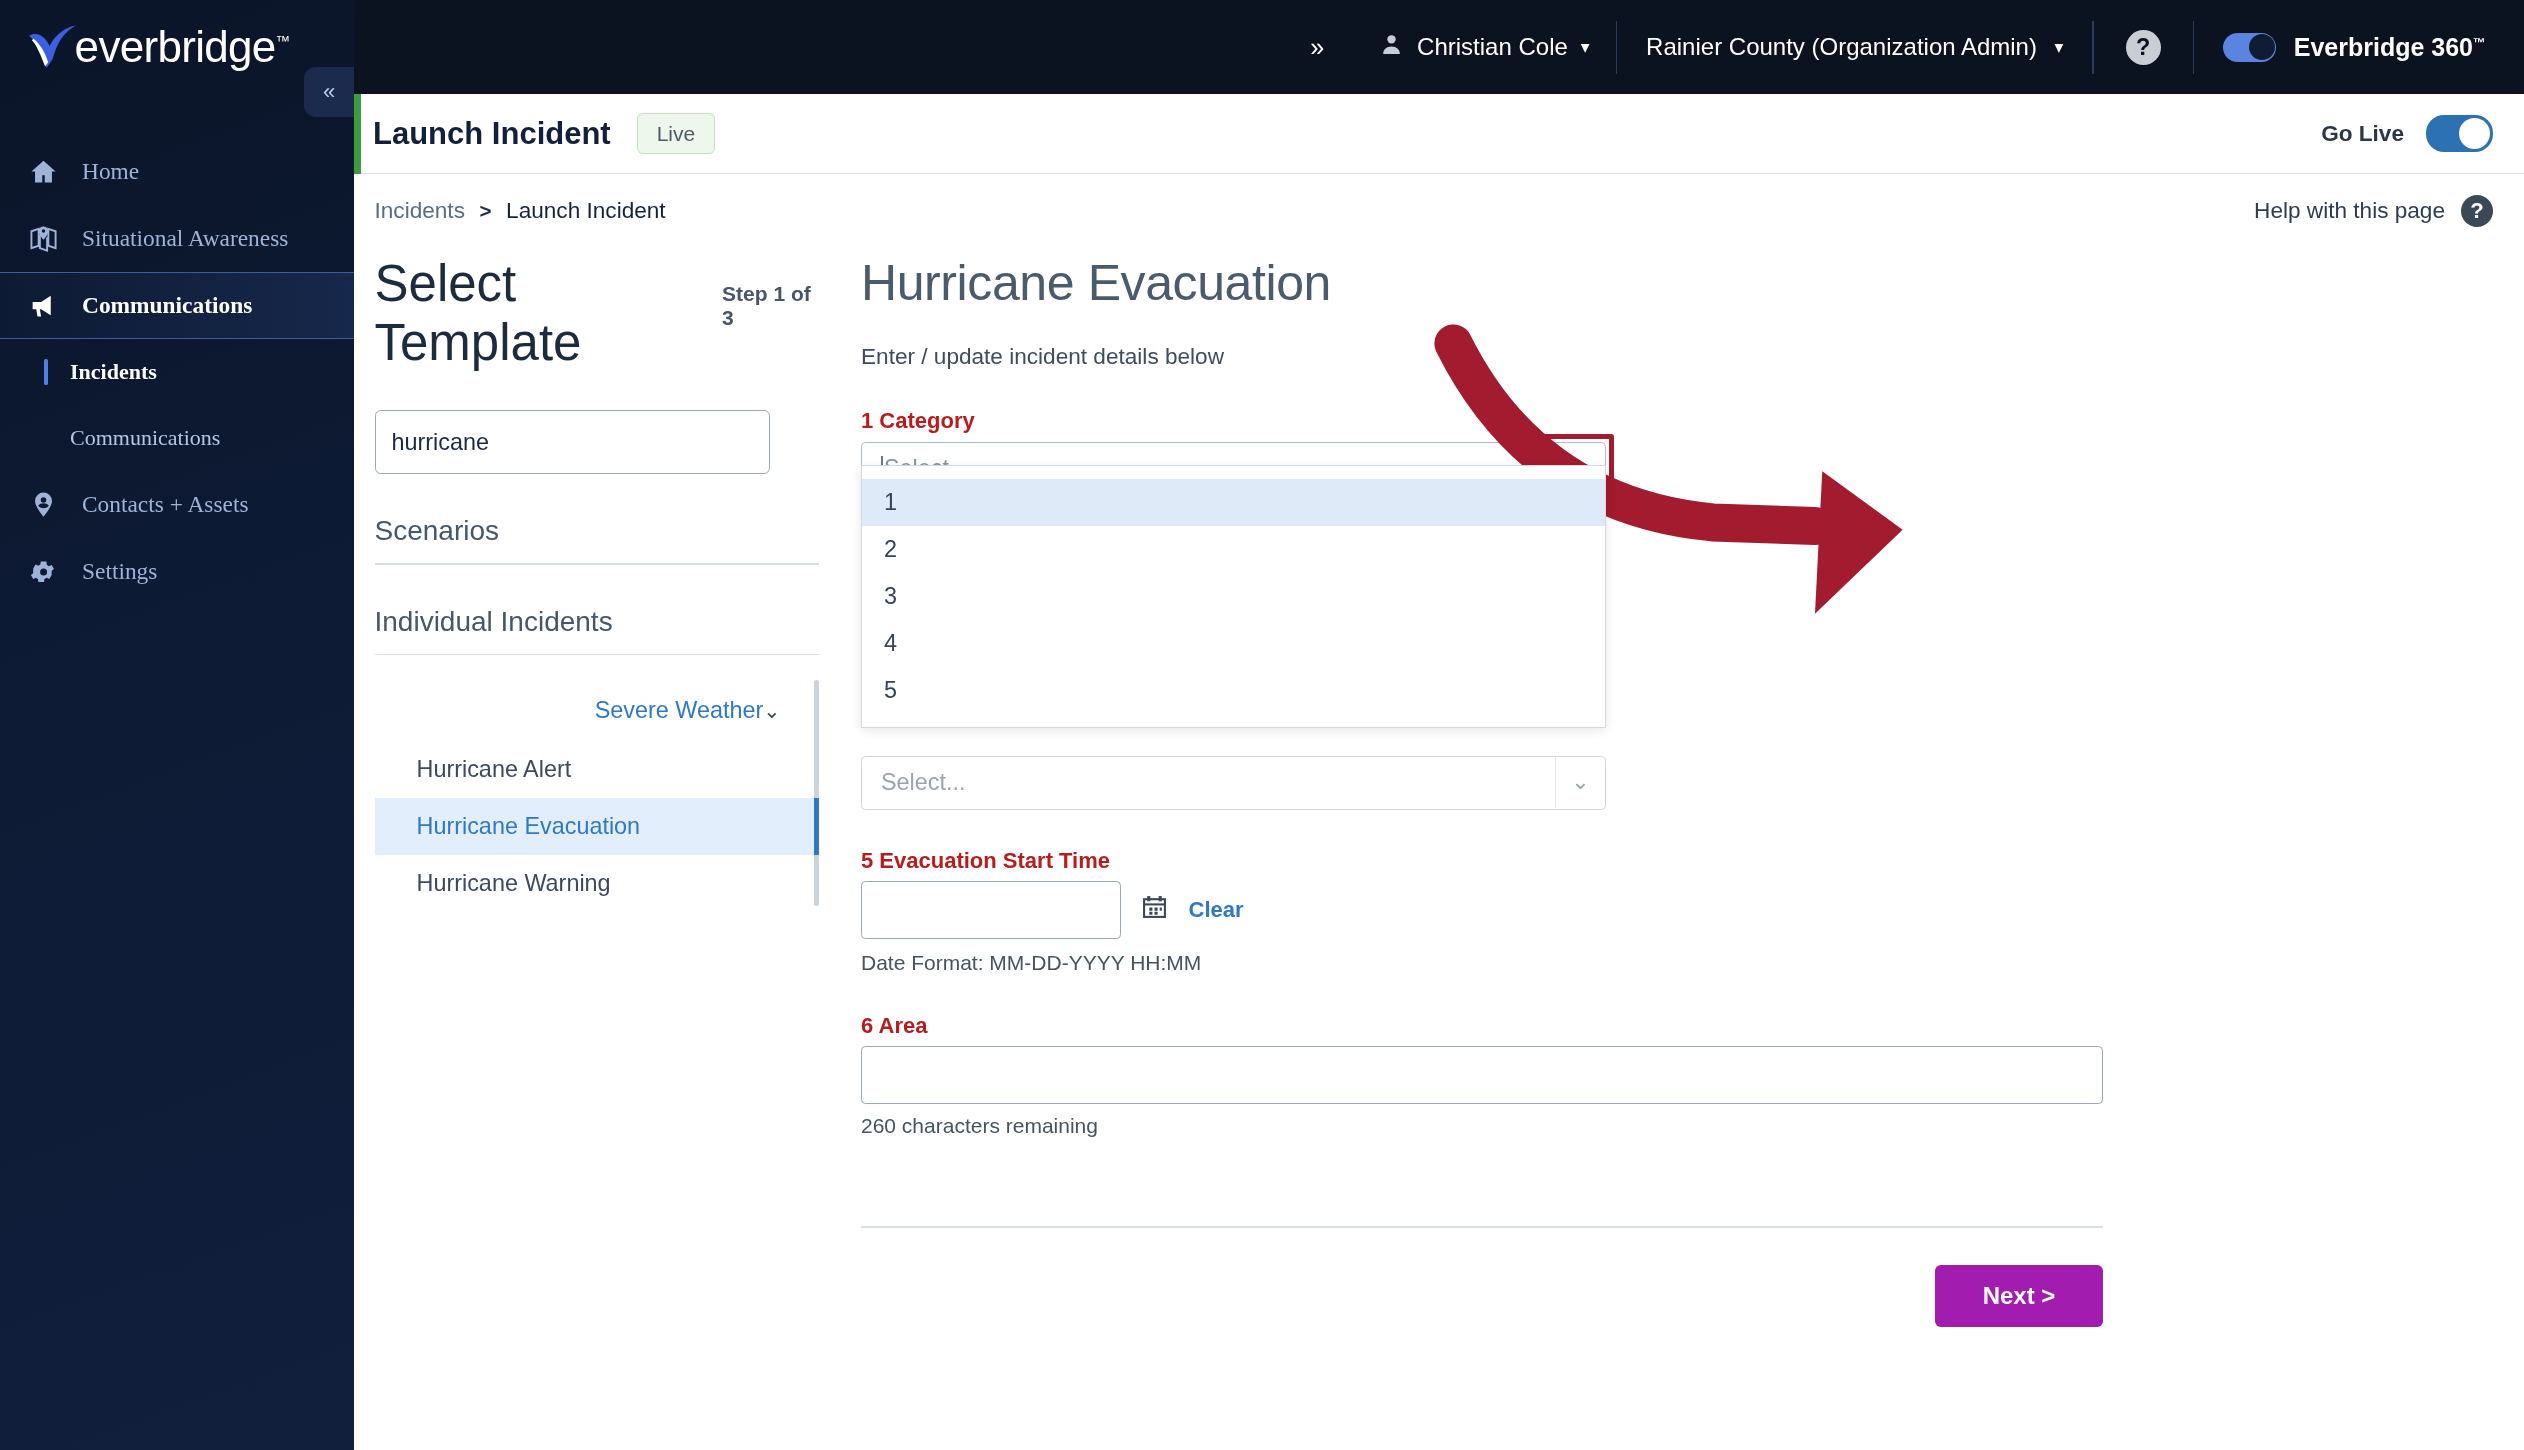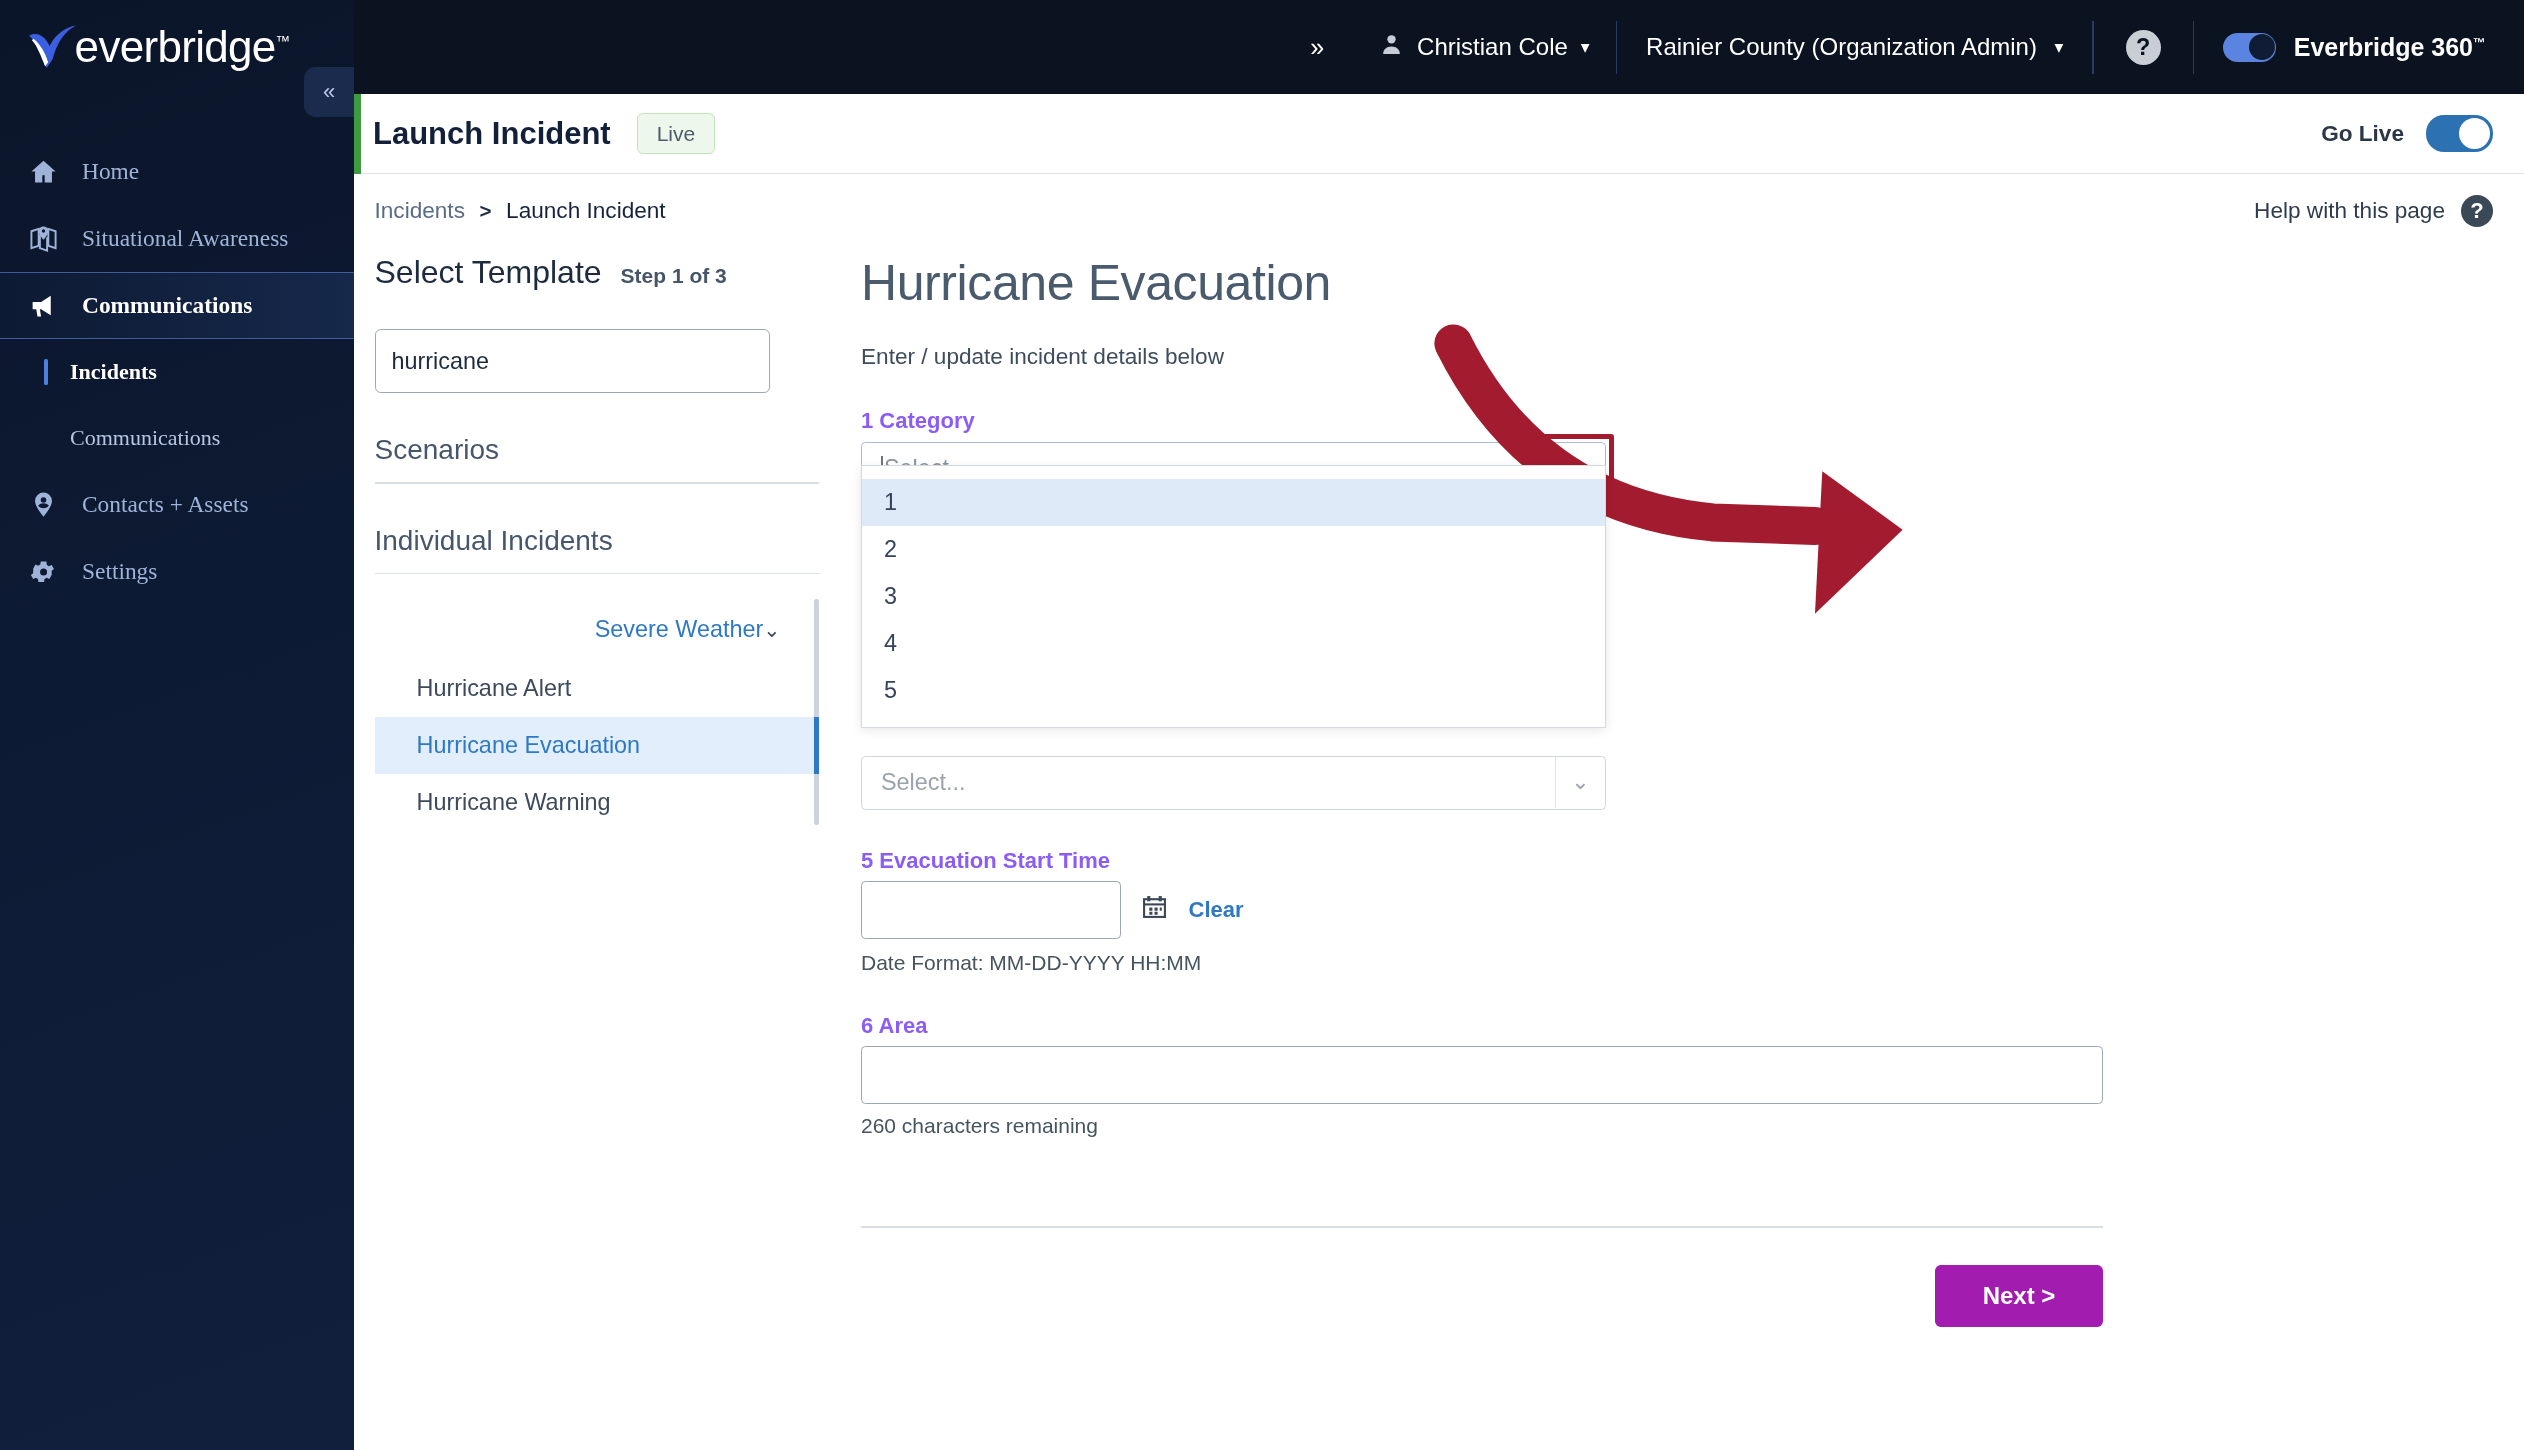--- a/index.html
+++ b/index.html
@@ -122,21 +122,21 @@
   .help-dark {
     width: 32px; height: 32px; border-radius: 50%; background: #3b4957; color:#ffffff;
     display:flex; align-items:center; justify-content:center; font-size: 22px; font-weight: bold;
   }
 
   .content { display: flex; padding: 7.3px 0 0 0; position: relative; }
 
   
   .leftcol { width: 482px; flex: 0 0 482px; padding-left: 20.5px; padding-right: 17.5px; }
   .step-head { display: flex; align-items: baseline; gap: 19px; margin-bottom: 38px; }
-  .step-title { font-size: 32px; color: #1d2b3e; }
+  .step-title { font-size: 51px; color: #1d2b3e; }
   .step-sub { font-size: 21px; font-weight: bold; color: #475569; }
   .search-box {
     width: 395px; height: 64px; border: 1.5px solid #9aa7b5; border-radius: 5.8px;
     font-size: 23.4px; color: #1d2b3e; padding: 0 16px; outline: none;
     font-family: "Liberation Sans", sans-serif; background:#fff;
   }
   .section-h { font-size: 28px; color: #46566b; margin-top: 41px; }
   .hr { height: 1.5px; background: #d9dee4; margin-top: 16px; }
   .tpl-list { margin-top: 25px; position: relative; }
   .tpl-scroll { position: absolute; right: 0; top: 0; width: 4.4px; height: 226px; background: #ccd3db; border-radius:2.2px; }
@@ -152,21 +152,21 @@
   .tpl-item.selected { background: #e2eefb; color: #2f79c4; }
   .tpl-item.selected::after {
     content:""; position:absolute; right: 0; top: 0; width: 4.4px; height: 57px; background: #2f79c4;
   }
 
   
   .formcol { flex: 1; padding-left: 25px; padding-right: 51px; position: relative; }
   .form-title { font-size: 50px; color: #4a5b6d; font-weight: 400; letter-spacing: -0.4px; }
   .form-sub { font-size: 22.6px; color: #3e4c5e; margin-top: 32px; }
   .fld { margin-top: 38px; position: relative; }
-  .fld-label { font-size: 22px; font-weight: bold; color: #8b5cf6; margin-bottom: 7.3px; }
+  .fld-label { font-size: 22px; font-weight: bold; color: #b91c1c; margin-bottom: 7.3px; }
   .select-ctl {
     width: 745px; height: 54px; border: 1.5px solid #a8bcd6; border-radius: 4.4px;
     display: flex; align-items: center; background: #ffffff; position: relative;
   }
   .select-val { font-size: 23.4px; color: #8a949f; padding-left: 19px; }
   .select-val::before {
     content: ""; display: inline-block; width: 1.5px; height: 26px; background: #6c7682;
     vertical-align: -5.8px; margin-right: 1.5px;
   }
   .select-arrow {

